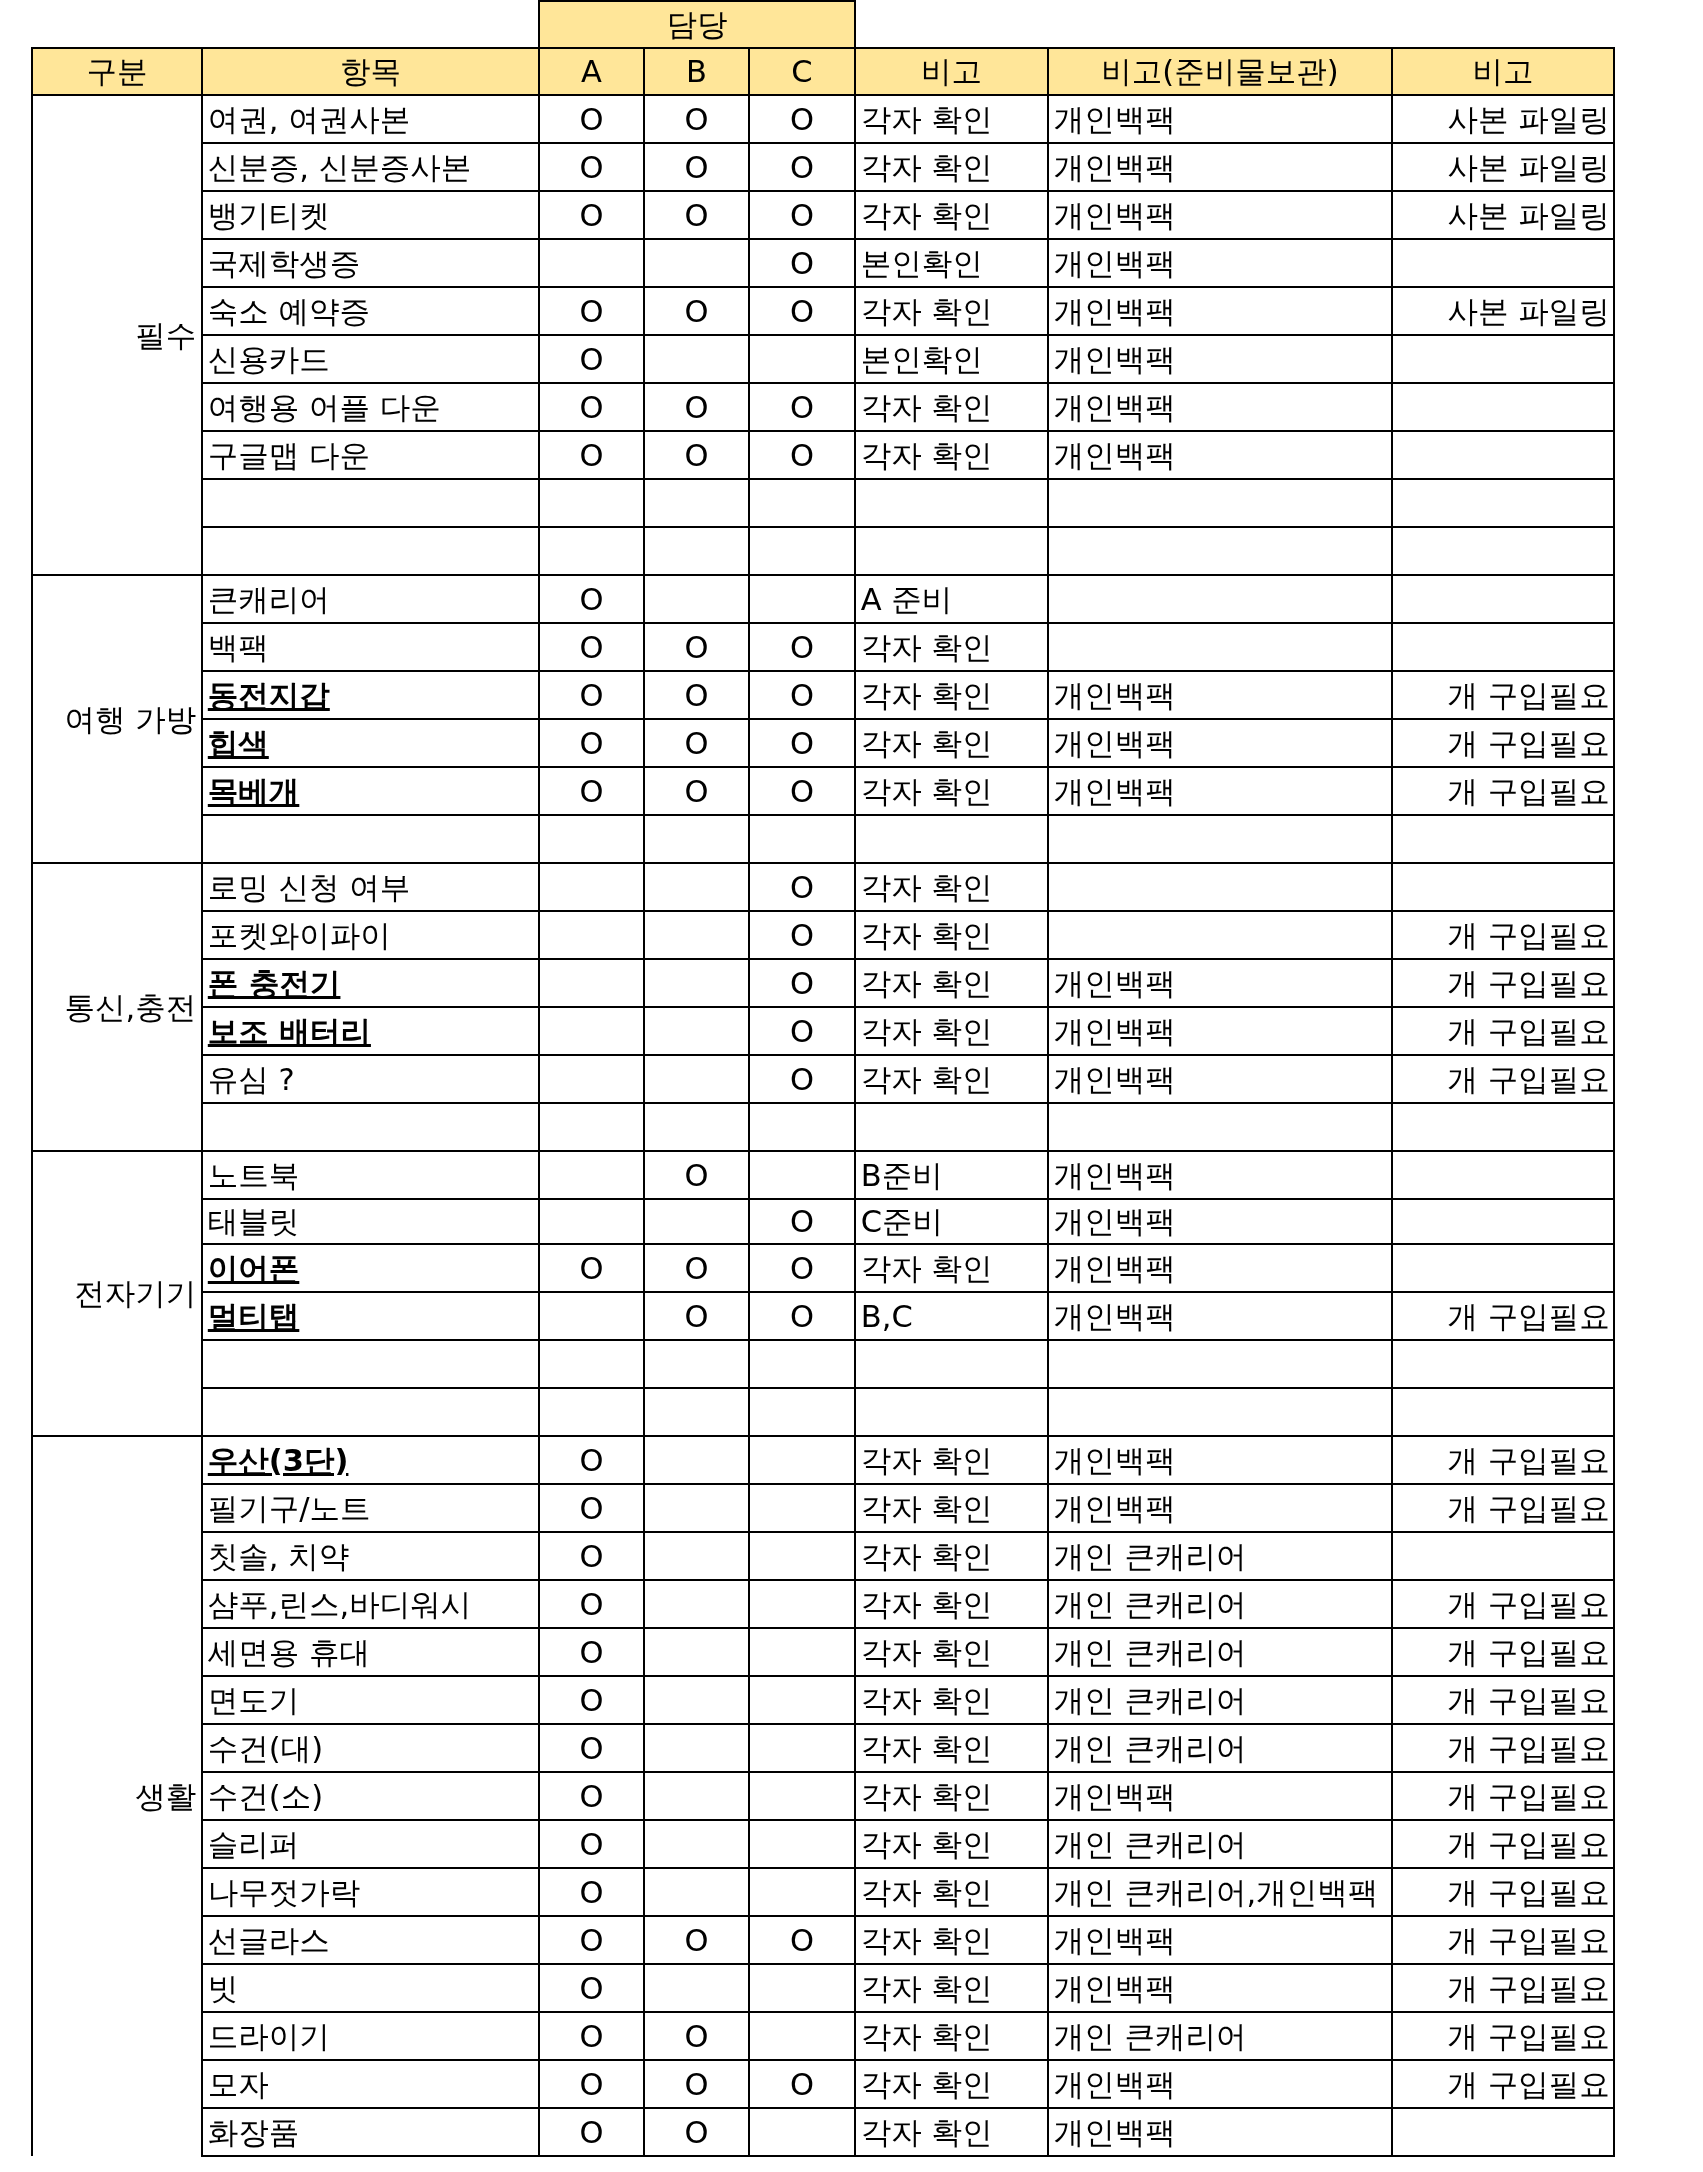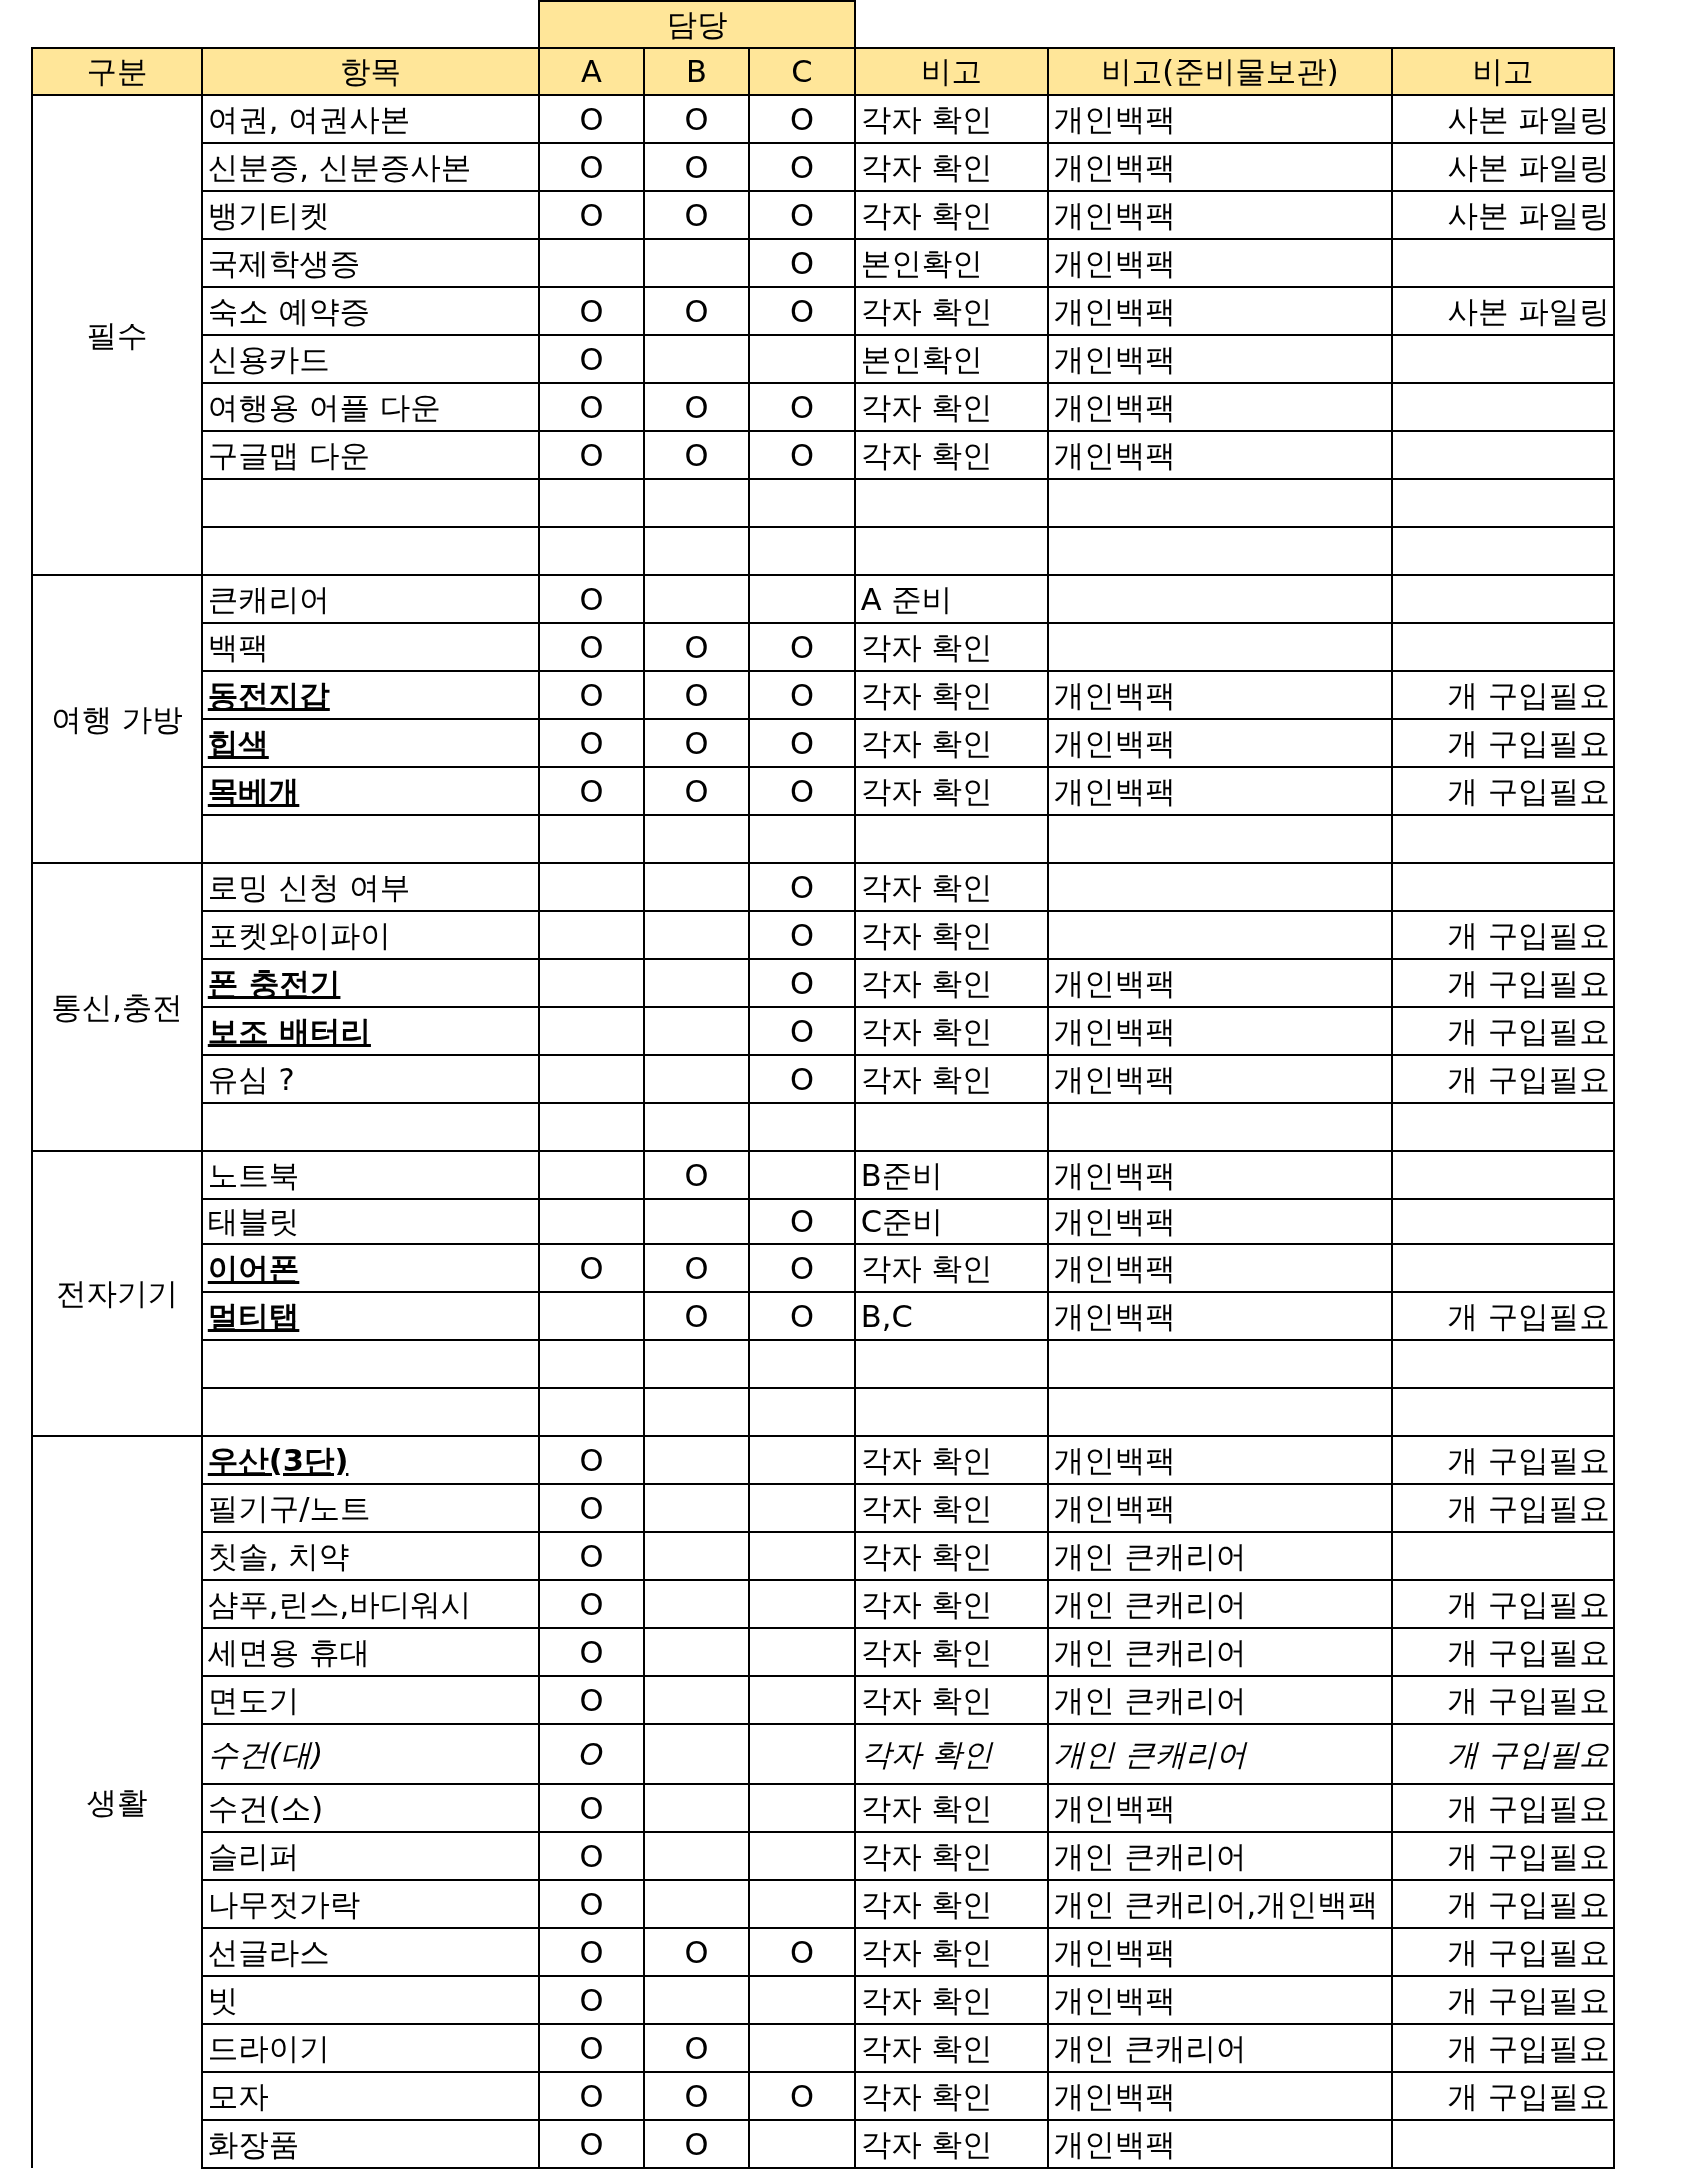--- a/index.html
+++ b/index.html
@@ -6,21 +6,21 @@
   body { width:1703px; height:2172px; position:relative; overflow:hidden;
          font-family:"DejaVu Sans","Liberation Sans",sans-serif; color:#000; }
   .sheet { position:absolute; left:0; top:0; width:1703px; height:2172px; }
   table.chk { position:absolute; left:31px; top:0; border-collapse:collapse; table-layout:fixed; }
   table.chk td { border:2.4px solid #000; height:43px; padding:0 4.8px; font-size:30.5px; line-height:43px;
                  white-space:nowrap; overflow:hidden; box-sizing:border-box; }
   .hdr { background:#FFE699; text-align:center; }
   .blank { border:none !important; background:transparent; }
   .c { text-align:center; }
   .r { text-align:right; padding-right:3.2px !important; }
-  .sec { text-align:center; vertical-align:middle; white-space:normal; }
+  .sec { text-align:right; vertical-align:middle; white-space:normal; }
   .bu { font-weight:bold; text-decoration:underline; }
   .nobottom { border-bottom:none !important; }
 </style>
 </head>
 <body>
 
 <div class="sheet">
   <table class="chk">
     <colgroup>
       <col style="width:170px">
@@ -352,21 +352,21 @@
         </tr>
         <tr style="height: 48px;">
           <td>면도기</td>
           <td class="c">O</td>
           <td class="c"></td>
           <td class="c"></td>
           <td>각자 확인</td>
           <td>개인 큰캐리어</td>
           <td class="r">개 구입필요</td>
         </tr>
-        <tr style="height: 60px; font-style: italic;">
+        <tr style="height: 48px;">
           <td>수건(대)</td>
           <td class="c">O</td>
           <td class="c"></td>
           <td class="c"></td>
           <td>각자 확인</td>
           <td>개인 큰캐리어</td>
           <td class="r">개 구입필요</td>
         </tr>
         <tr style="height: 48px;">
           <td>수건(소)</td>

